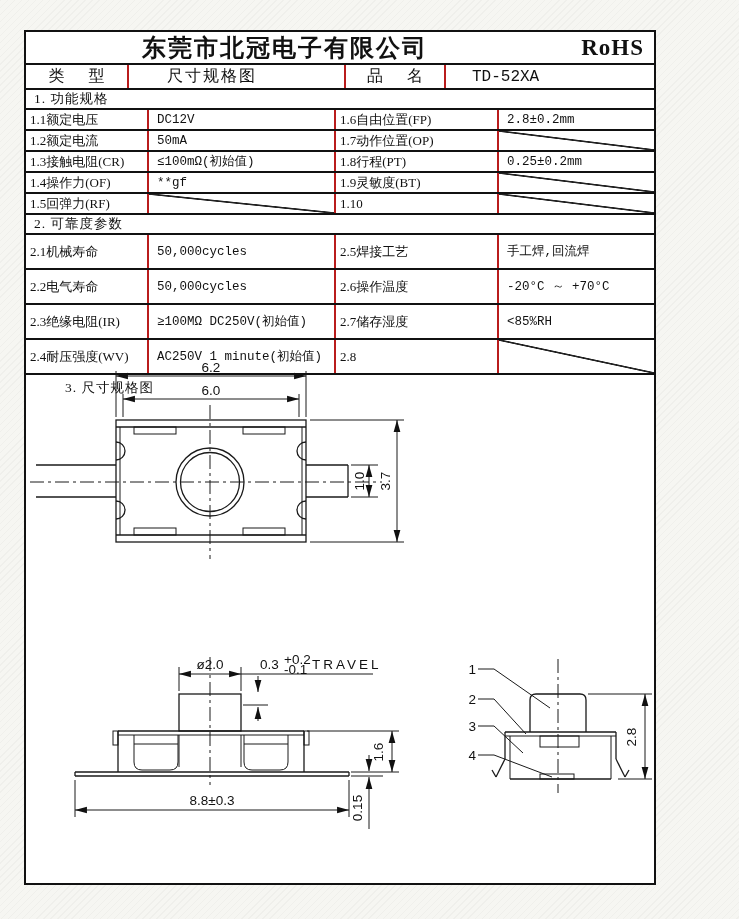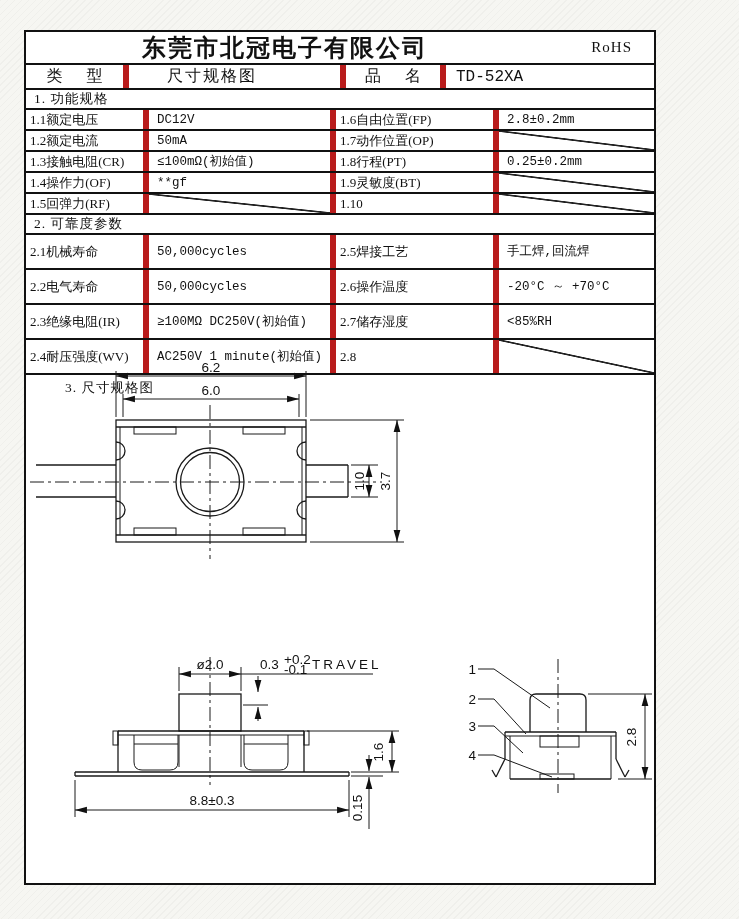--- a/index.html
+++ b/index.html
@@ -15,41 +15,41 @@
   }
   .page {
     position:absolute; left:8px; top:30px;
     width:632px; height:855px;
     background:#fff;
     border:2px solid #111;
     margin-left:16px;
   }
   .row { display:grid; border-bottom:2px solid #111; align-items:stretch; }
   .cell { display:flex; align-items:center; overflow:hidden; white-space:nowrap; }
-  .cell.bR { border-right:6px solid #b91c1c; }
+  .cell.bR { border-right:2px solid #b91c1c; }
 
   
   .title-row { position:relative; height:33px; border-bottom:2px solid #111; }
   .doc-title {
     position:absolute; left:0; right:110px; top:0; bottom:0;
     display:flex; align-items:center; justify-content:center;
     font-size:24px; font-weight:bold; letter-spacing:2px;
   }
   .rohs {
-    position:absolute; right:22px; top:0; bottom:0;
+    position:absolute; right:10px; top:0; bottom:0;
     display:flex; align-items:center;
-    font-size:15px; font-weight:400; letter-spacing:1px;
+    font-size:23px; font-weight:700; letter-spacing:1px;
   }
 
   
   .type-row { grid-template-columns:103px 217px 100px 208px; height:25px; }
   .type-row .cell { font-size:16px; }
   .lab-sp { justify-content:center; letter-spacing:10px; text-indent:10px; }
   .type-val { padding-left:38px; letter-spacing:2px; }
-  .name-val { padding-left:10px; font-family:"Liberation Mono","DejaVu Sans Mono",monospace; font-size:15px; }
+  .name-val { padding-left:26px; font-family:"Liberation Mono","DejaVu Sans Mono",monospace; font-size:15px; }
 
   
   .sec-head { height:20px; border-bottom:2px solid #111; display:flex; align-items:center;
               font-size:13.5px; padding-left:8px; letter-spacing:1px; }
   .sec-head.noline { border-bottom:none; height:26px;padding-left:39px; }
 
   
   .spec { grid-template-columns:123px 187px 163px 155px; }
   .spec.h1 { height:21px; }
   .spec.h2 { height:35px; }

